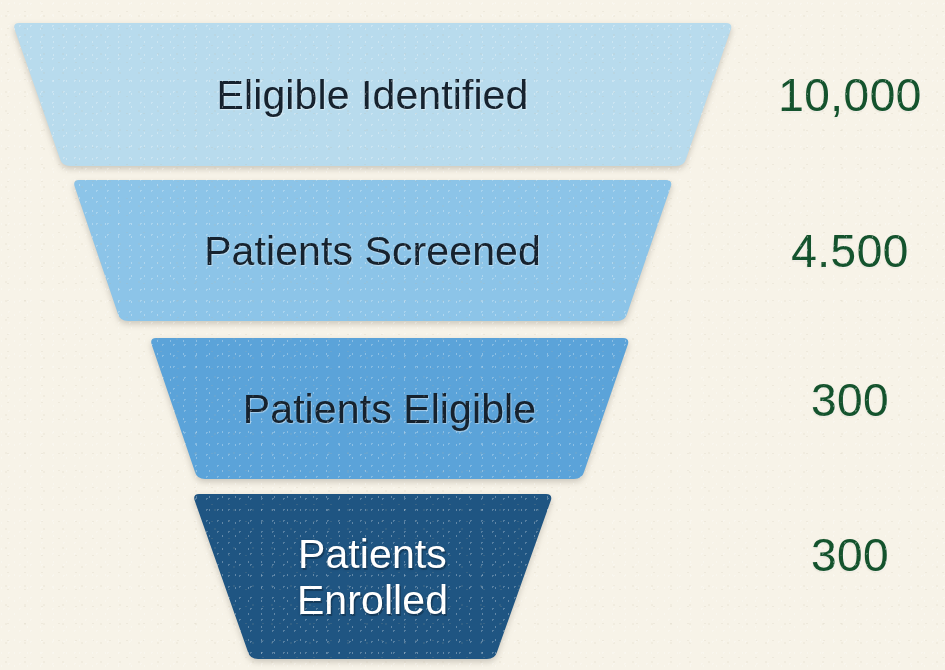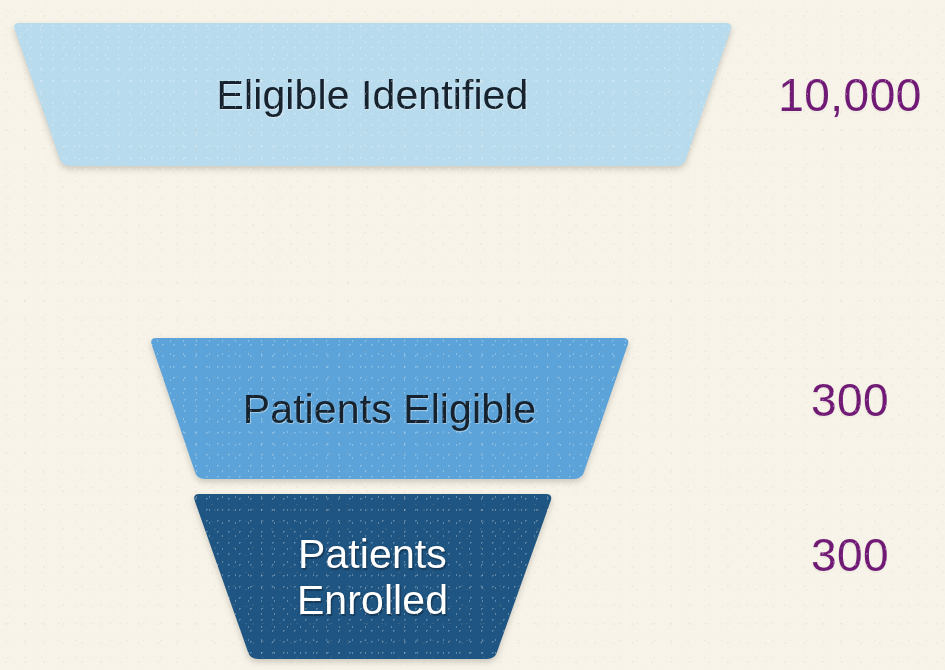--- a/index.html
+++ b/index.html
@@ -80,21 +80,21 @@
   }
 
   
   .value {
     position: absolute;
     left: 755px;
     width: 190px;
     text-align: center;
     font-size: 46px;
     font-weight: 400;
-    color: #701a75;
+    color: #14532d;
     letter-spacing: 0.5px;
     text-shadow: 1px 1px 0 rgba(255,255,255,0.45),
                  0 1px 2px rgba(120,115,95,0.20);
     z-index: 4;
   }
 </style>
 </head>
 <body>
 
 <div id="funnel-chart">
@@ -102,20 +102,29 @@
   <div class="stage" style="left:0px; top:20px; width:745px; height:150px;">
     <div class="stage-shape">
       <svg viewBox="0 0 745 150" preserveAspectRatio="none">
         <path d="M 19 3 Q 13 3 14.5 9 L 60 139 Q 62 146 70 146 L 676 146 Q 684 146 686 139 L 731 9 Q 732.5 3 726 3 Z" fill="#b8dbed"></path>
       </svg>
     </div>
     <div class="stage-label label-dark">Eligible Identified</div>
   </div>
   <div class="value" style="top:68px;">10,000</div>
 
+  <div class="stage" style="left:60px; top:177px; width:625px; height:148px;">
+    <div class="stage-shape">
+      <svg viewBox="0 0 625 148" preserveAspectRatio="none">
+        <path d="M 19 3 Q 13 3 14.5 9 L 58 137 Q 60 144 68 144 L 557 144 Q 565 144 567 137 L 611 9 Q 612.5 3 606 3 Z" fill="#8cc4e8"></path>
+      </svg>
+    </div>
+    <div class="stage-label label-dark">Patients Screened</div>
+  </div>
+  <div class="value" style="top:224px;">4.500</div>
 
   <div class="stage" style="left:137px; top:335px; width:505px; height:148px;">
     <div class="stage-shape">
       <svg viewBox="0 0 505 148" preserveAspectRatio="none">
         <path d="M 19 3 Q 13 3 14.5 9 L 58 137 Q 60 144 68 144 L 437 144 Q 445 144 447 137 L 491 9 Q 492.5 3 486 3 Z" fill="#5ba3d9"></path>
       </svg>
     </div>
     <div class="stage-label label-dark">Patients Eligible</div>
   </div>
   <div class="value" style="top:373px;">300</div>

